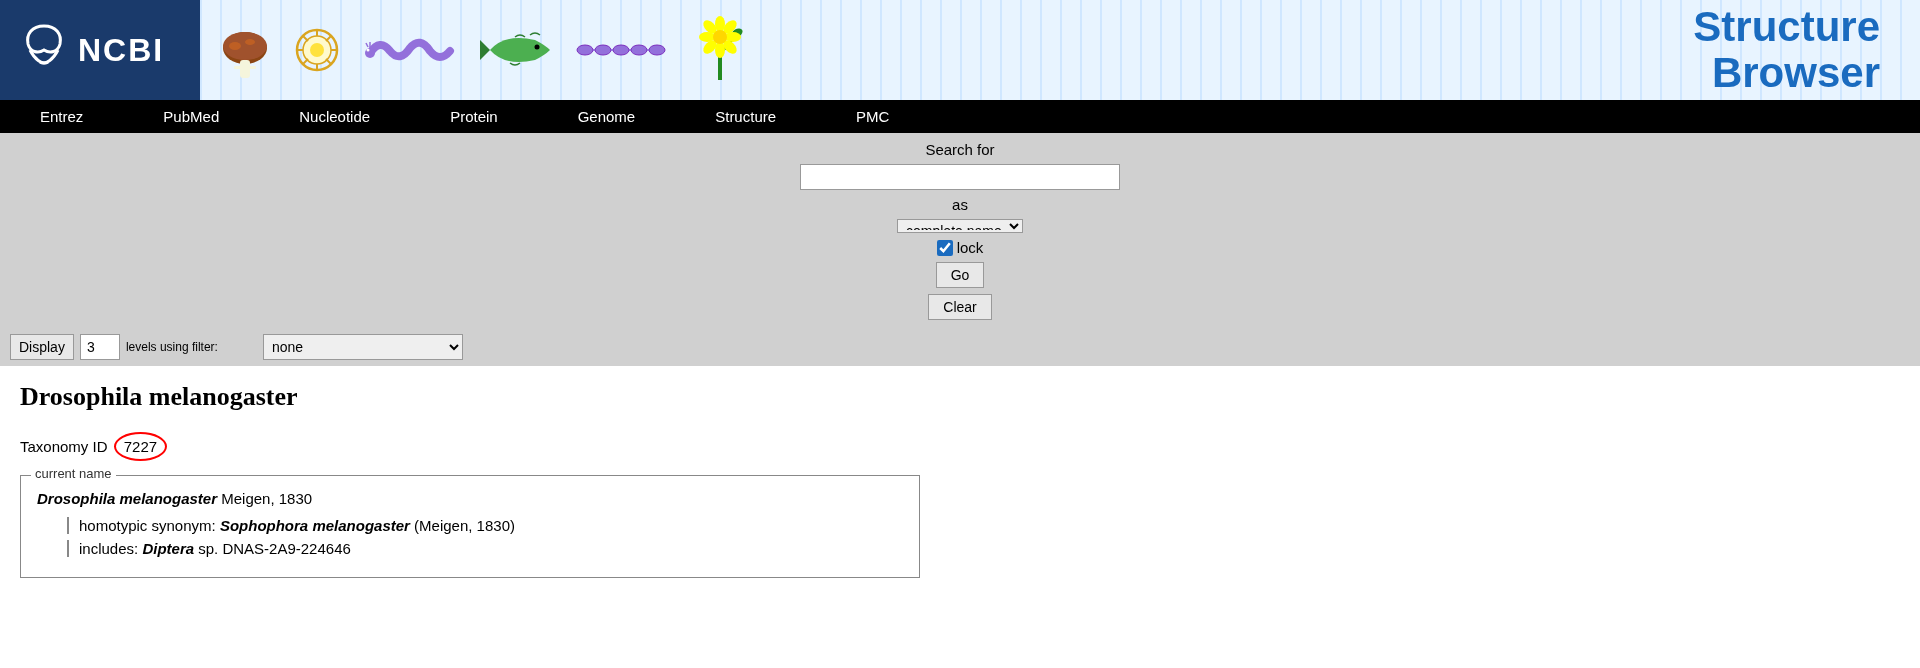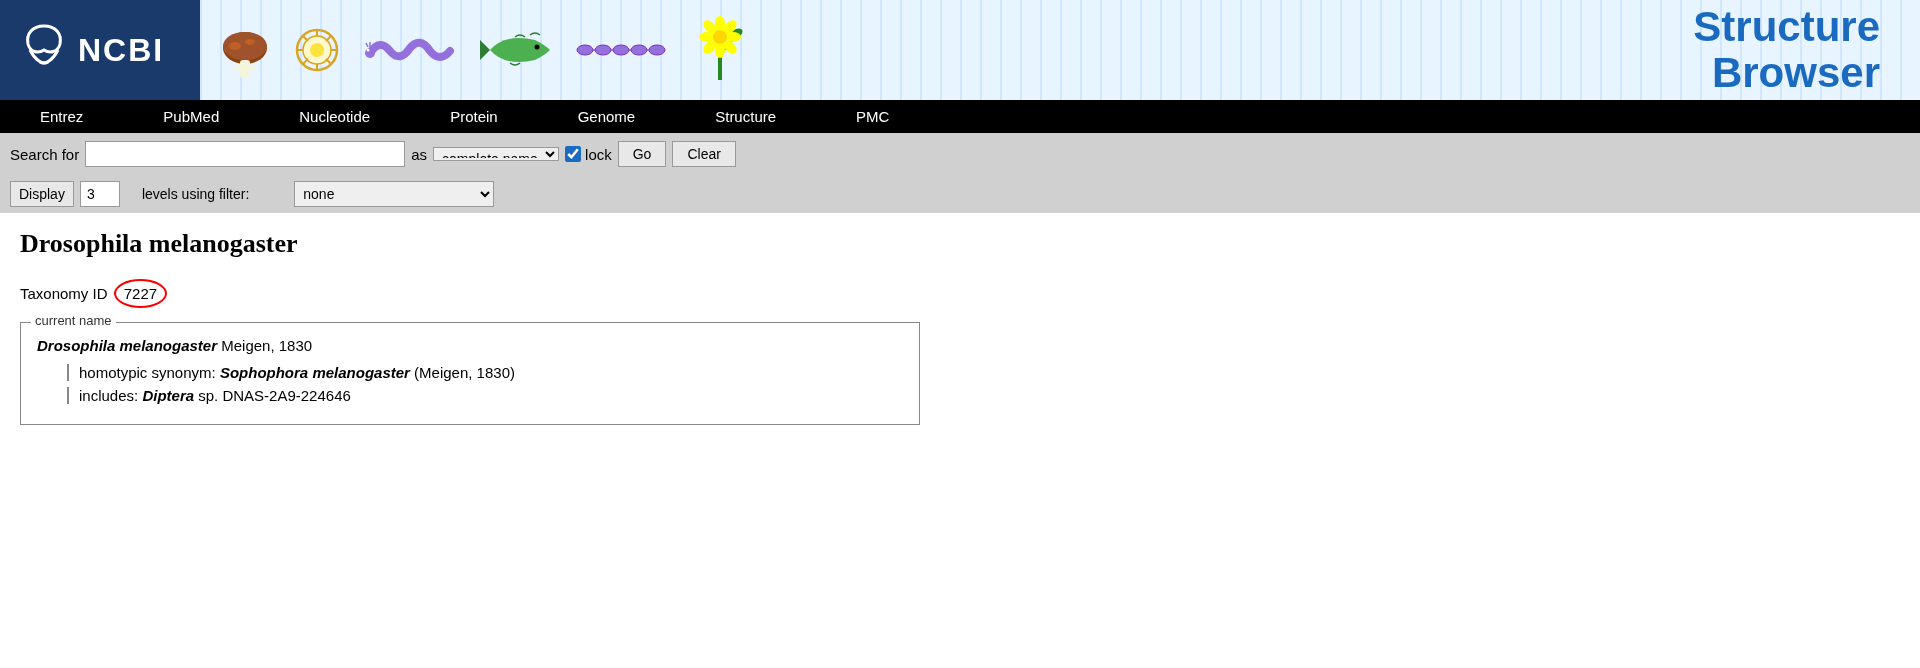--- a/index.html
+++ b/index.html
@@ -110,20 +110,21 @@
     }
 
     
     .search-bar {
       background: #d0d0d0;
       padding: 8px 10px;
       display: flex;
       align-items: center;
       gap: 6px;
       flex-wrap: wrap;
+      flex-direction: column;
     }
     .search-bar label {
       font-size: 15px;
     }
     .search-input {
       border: 1px solid #999;
       padding: 3px 6px;
       font-size: 14px;
       width: 320px;
       height: 26px;
@@ -171,22 +172,21 @@
       height: 26px;
     }
     .display-levels-input {
       border: 1px solid #999;
       padding: 2px 6px;
       font-size: 14px;
       width: 40px;
       height: 26px;
     }
     .display-bar label {
-      font-size: 14px;
-      margin-left: 16px;
+      font-size: 12px;
     }
     .display-bar select {
       border: 1px solid #999;
       padding: 2px 4px;
       font-size: 14px;
       height: 26px;
       min-width: 200px;
       margin-left: 39px;
     }
 

